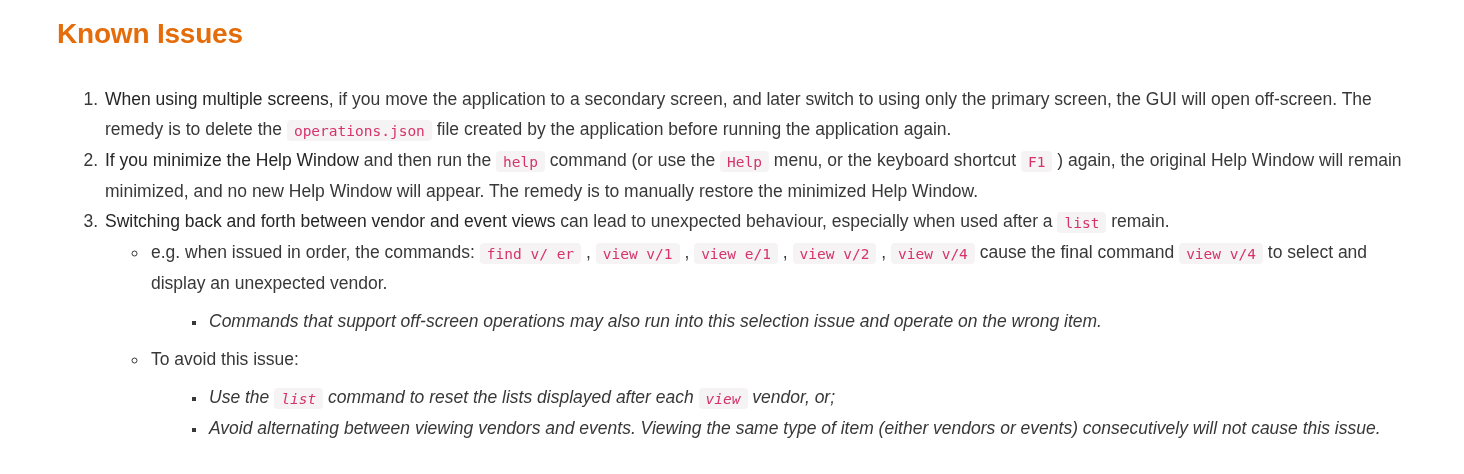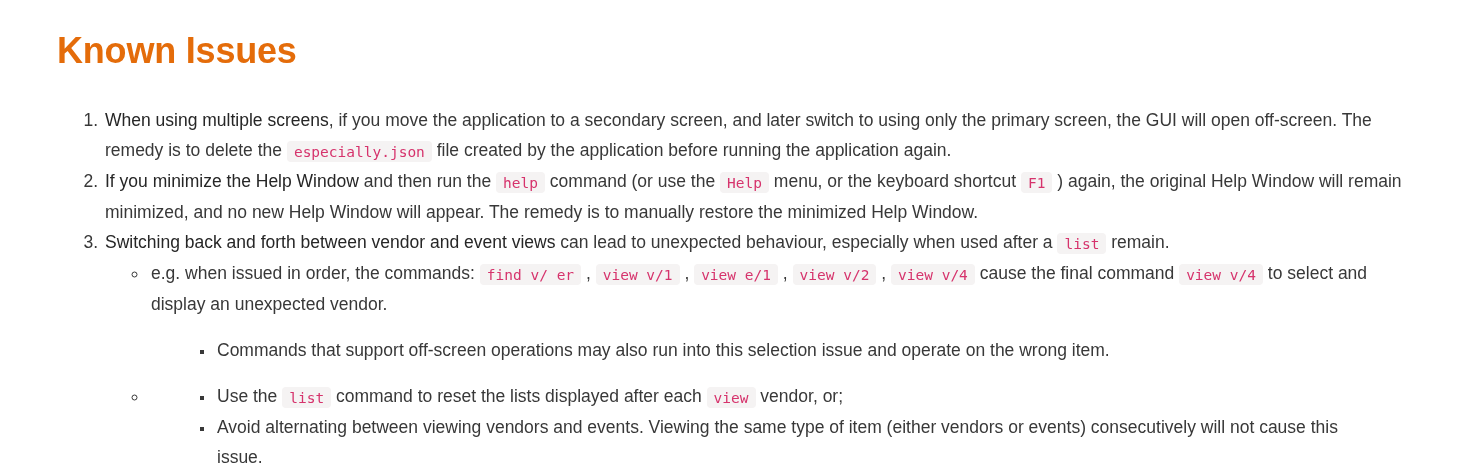--- a/index.html
+++ b/index.html
@@ -16,22 +16,22 @@
     height: 474px;
     background: #ffffff;
     font-family: "Liberation Sans", sans-serif;
     color: var(--body-text);
     overflow: hidden;
   }
   .page {
     padding: 18px 40px 0 57px;
   }
   h2.page-title {
-    margin: 12px 0 34px 0;
-    font-size: 36px;
+    margin: 0 0 34px 0;
+    font-size: 28px;
     line-height: 1.15;
     font-weight: 700;
     color: var(--accent);
     letter-spacing: -0.2px;
   }
   .content {
     font-size: 17.5px;
     line-height: 30px;
     max-width: 1346px;
   }
@@ -39,23 +39,24 @@
     margin: 0;
     padding-left: 46px;
     list-style-type: decimal;
   }
   ul.lvl1 {
     margin: 0;
     padding-left: 44px;
     list-style-type: circle;
   }
   ul.lvl2 {
-    margin: 16px;
+    margin: 8px;
     padding-left: 48px;
     list-style-type: square;
+    font-style: italic;
   }
   li { padding-left: 2px; }
   li::marker { color: var(--body-text); }
   ul.lvl2 > li::marker { font-size: 14px; }
   strong { color: var(--bold-text); font-weight: 400; }
   code.inline-code {
     font-family: "DejaVu Sans Mono", "Liberation Mono", monospace;
     font-size: 14.5px;
     color: var(--code-text);
     background: var(--code-bg);
@@ -64,26 +65,26 @@
     white-space: nowrap;
   }
 </style>
 </head>
 <body>
 
 <div class="page">
   <h2 class="page-title">Known Issues</h2>
   <div class="content" id="issues-mount">
       <ol class="lvl0">
-        <li><strong>When using multiple screens</strong><span>, if you move the application to a secondary screen, and later switch to using only the primary screen, the GUI will open off-screen. The remedy is to delete the </span><code class="inline-code">especially.json</code><span> file created by the application before running the application again.</span></li>
+        <li><strong>When using multiple screens</strong><span>, if you move the application to a secondary screen, and later switch to using only the primary screen, the GUI will open off-screen. The remedy is to delete the </span><code class="inline-code">operations.json</code><span> file created by the application before running the application again.</span></li>
         <li><strong>If you minimize the Help Window</strong><span> and then run the </span><code class="inline-code">help</code><span> command (or use the </span><code class="inline-code">Help</code><span> menu, or the keyboard shortcut </span><code class="inline-code">F1</code><span> ) again, the original Help Window will remain minimized, and no new Help Window will appear. The remedy is to manually restore the minimized Help Window.</span></li>
         <li><strong>Switching back and forth between vendor and event views</strong><span> can lead to unexpected behaviour, especially when used after a </span><code class="inline-code">list</code><span> remain.</span><ul class="lvl1">
             <li><span>e.g. when issued in order, the commands: </span><code class="inline-code">find v/ er</code><span> , </span><code class="inline-code">view v/1</code><span> , </span><code class="inline-code">view e/1</code><span> , </span><code class="inline-code">view v/2</code><span> , </span><code class="inline-code">view v/4</code><span> cause the final command </span><code class="inline-code">view v/4</code><span> to select and display an unexpected vendor.</span><ul class="lvl2">
                 <li><span>Commands that support off-screen operations may also run into this selection issue and operate on the wrong item.</span></li>
               </ul></li>
-            <li><ul class="lvl2">
+            <li><span>To avoid this issue:</span><ul class="lvl2">
                 <li><span>Use the </span><code class="inline-code">list</code><span> command to reset the lists displayed after each </span><code class="inline-code">view</code><span> vendor, or;</span></li>
                 <li><span>Avoid alternating between viewing vendors and events. Viewing the same type of item (either vendors or events) consecutively will not cause this issue.</span></li>
               </ul></li>
           </ul></li>
       </ol>
     </div>
 </div>
 
 </body></html>

